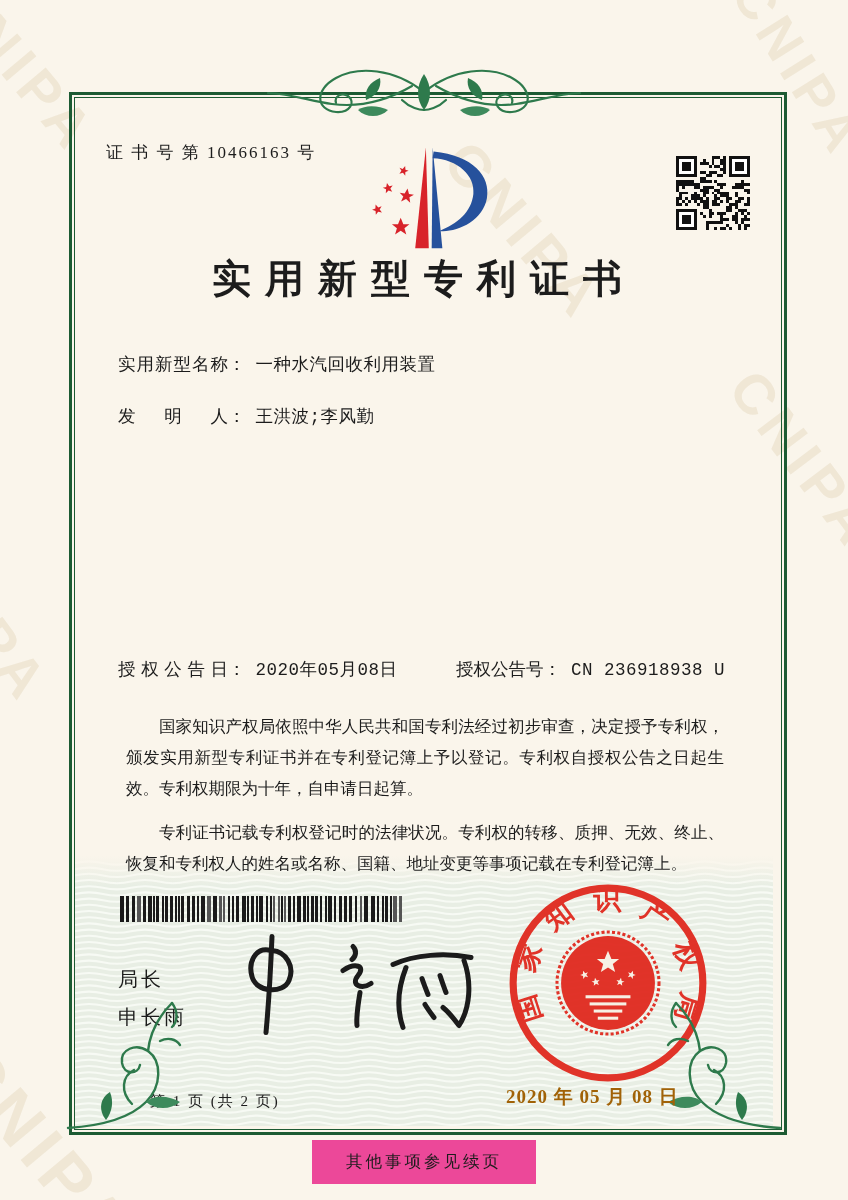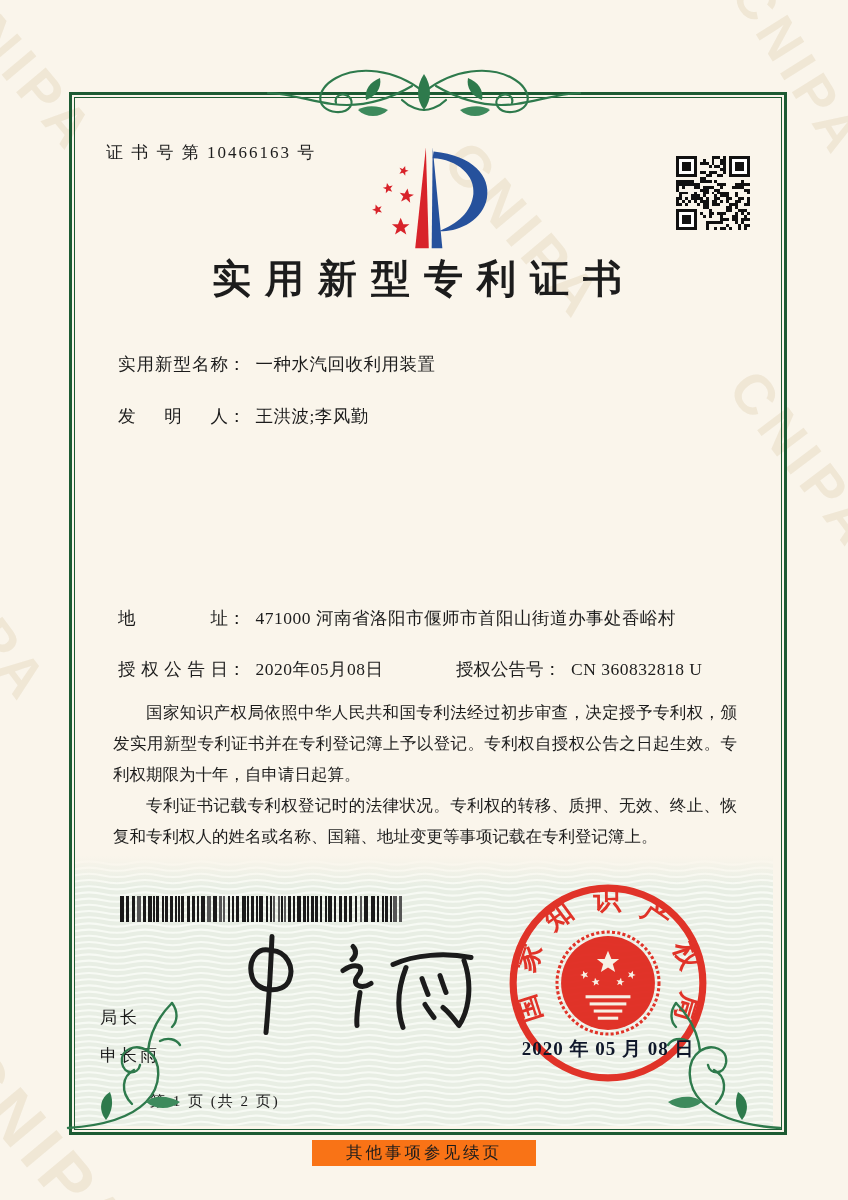--- a/index.html
+++ b/index.html
@@ -23,36 +23,36 @@
              background:linear-gradient(180deg,#faf5eb 0%,rgba(250,245,235,0) 100%);}
 
   .abs{position:absolute;z-index:3;}
   .cert-no{left:106px;top:141px;font-size:17px;letter-spacing:2px;}
   .title{left:150px;top:252px;width:548px;text-align:center;font-size:39px;font-weight:bold;
          letter-spacing:14px;white-space:nowrap;}
 
   .frow{left:118px;width:630px;font-size:17.5px;white-space:nowrap;}
   .flabel{display:inline-block;width:110px;text-align:justify;text-align-last:justify;vertical-align:top;}
   .fcolon{display:inline-block;margin-right:10px;}
-  .fvalue{letter-spacing:.5px;}
+  .fvalue{letter-spacing:.5px;font-family:Liberation Mono, monospace;}
   .fpair2{position:absolute;left:338px;top:0;}
 
   .paras{left:113px;top:698px;width:624px;font-size:16.5px;line-height:1.88;
          text-align:justify;z-index:3;}
-  .paras p{margin:0;text-indent:2em;font-family:Liberation Mono, monospace;}
-
-  .officer{left:100px;font-size:17px;letter-spacing:3px;z-index:3;margin-top:40px;}
+  .paras p{margin:13px;text-indent:2em;}
+
+  .officer{left:118px;font-size:20px;letter-spacing:3px;z-index:3;}
   .sig{left:225px;top:928px;z-index:3;}
   .seal{left:506px;top:881px;z-index:3;}
-  .seal-date{left:506px;top:1036px;width:204px;text-align:center;font-size:19px;
-             font-weight:bold;letter-spacing:1px;z-index:4;color:#0f172a;}
+  .seal-date{left:506px;top:1084px;width:204px;text-align:left;font-size:19px;
+             font-weight:bold;letter-spacing:1px;z-index:4;color:#a16207;}
   .pageinfo{left:150px;top:1092px;width:548px;font-size:15px;letter-spacing:2px;z-index:3;}
 
   .contin-wrap{position:absolute;left:0;top:1140px;width:848px;text-align:center;z-index:3;}
-  .contin{display:inline-block;background:#f97316;padding:2px 34px;font-size:16.5px;letter-spacing:3px;}
+  .contin{display:inline-block;background:#ec4899;padding:11px 34px;font-size:16.5px;letter-spacing:3px;}
 
   .barcode{left:120px;top:896px;z-index:3;}
   .qr{left:676px;top:156px;z-index:3;}
   .logo{left:338px;top:134px;z-index:3;}
   .ornament{position:absolute;left:262px;top:56px;z-index:4;pointer-events:none;}
   .corner{position:absolute;z-index:4;pointer-events:none;}
   .corner.bl{left:60px;top:997px;}
   .corner.br{right:60px;top:997px;}
 </style>
 </head>
@@ -389,27 +389,24 @@
     </svg>
 
   <div class="abs title">实用新型专利证书</div>
 
   <div class="abs frow" style="top:352px">
     <span class="flabel">实用新型名称</span><span class="fcolon">：</span><span class="fvalue">一种水汽回收利用装置</span>
   </div>
   <div class="abs frow" style="top:404px">
     <span class="flabel">发明人</span><span class="fcolon">：</span><span class="fvalue">王洪波;李风勤</span>
   </div>
-  <div class="abs frow" style="top:606px">
-    <span class="flabel">地址</span><span class="fcolon">：</span><span class="fvalue">471000 河南省洛阳市偃师市首阳山街道办事处香峪村</span>
-  </div>
   <div class="abs frow" style="top:657px">
     <span class="flabel">授权公告日</span><span class="fcolon">：</span><span class="fvalue">2020年05月08日</span>
     <span class="fpair2">
-      <span>授权公告号</span><span class="fcolon">：</span><span class="fvalue">CN 360832818 U</span>
+      <span>授权公告号</span><span class="fcolon">：</span><span class="fvalue">CN 236918938 U</span>
     </span>
   </div>
 
   <div class="abs paras">
     <p>国家知识产权局依照中华人民共和国专利法经过初步审查，决定授予专利权，颁发实用新型专利证书并在专利登记簿上予以登记。专利权自授权公告之日起生效。专利权期限为十年，自申请日起算。</p>
     <p>专利证书记载专利权登记时的法律状况。专利权的转移、质押、无效、终止、恢复和专利权人的姓名或名称、国籍、地址变更等事项记载在专利登记簿上。</p>
   </div>
 
   <svg class="abs barcode" id="barcode-svg" width="290" height="26">
       <rect x="0" y="0" width="4" height="26" fill="#1a1a1a"></rect>

